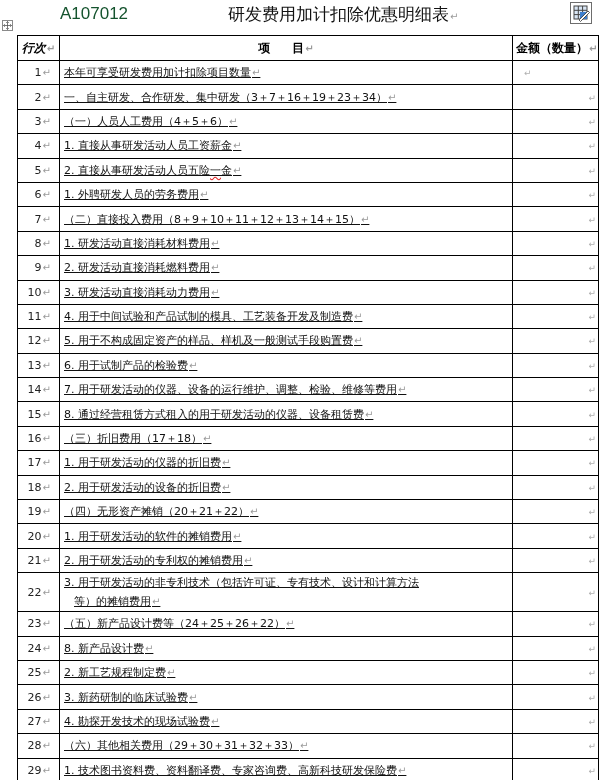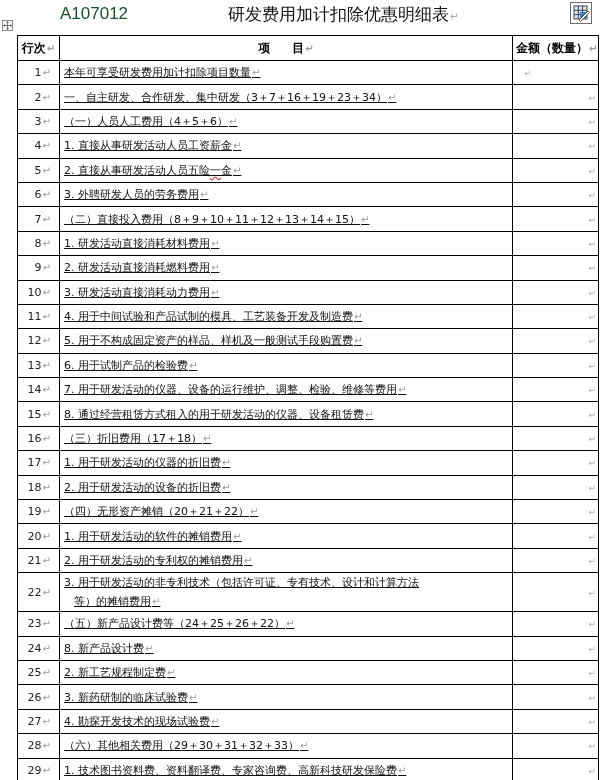--- a/index.html
+++ b/index.html
@@ -32,21 +32,21 @@
   }
   table.main td, table.main th {
     border: 1px solid #000; padding: 0; height: 23.4px;
     font-size: 11px; font-weight: normal; vertical-align: middle;
     overflow: hidden; white-space: nowrap;
   }
   table.main th { height: 24px; font-weight: bold; font-size: 12px; }
   col.c1 { width: 42px; }
   col.c2 { width: 453px; }
   col.c3 { width: 86px; }
-  .hdr-no { text-align: center; }
+  .hdr-no { text-align: center; font-style: italic; }
   .hdr-item { text-align: center; letter-spacing: 0; }
   .hdr-item .gap { display: inline-block; width: 22px; }
   .hdr-amt { text-align: left; padding-left: 3px !important; }
   td.no { text-align: right; padding-right: 8px !important; font-size: 10px; color: #222; }
   td.item { padding-left: 4px !important; color: #111; text-decoration: underline; }
   td.amt { text-align: right; padding-right: 2px !important; }
   td.amt .mark { font-size: 9px; color: #b0b0b0; }
   td.amt.first { text-align: left; padding-left: 10px !important; }
   .l0 { padding-left: 4px !important; }
   .l1 { padding-left: 32px !important; margin-left: 32px; }
@@ -111,21 +111,21 @@
         <td class="item l2"><span>1. 直接从事研发活动人员工资薪金</span><span class="mark">↵</span></td>
         <td class="amt"><span></span><span class="mark">↵</span></td>
       </tr>
       <tr>
         <td class="no"><span>5</span><span class="mark">↵</span></td>
         <td class="item l2"><span>2. 直接从事研发活动人员五险<span class="squiggle">一</span>金</span><span class="mark">↵</span></td>
         <td class="amt"><span></span><span class="mark">↵</span></td>
       </tr>
       <tr>
         <td class="no"><span>6</span><span class="mark">↵</span></td>
-        <td class="item l2"><span>3. 外聘研发人员的劳务费用</span><span class="mark">↵</span></td>
+        <td class="item l2"><span>1. 外聘研发人员的劳务费用</span><span class="mark">↵</span></td>
         <td class="amt"><span></span><span class="mark">↵</span></td>
       </tr>
       <tr>
         <td class="no"><span>7</span><span class="mark">↵</span></td>
         <td class="item l1"><span>（二）直接投入费用（8＋9＋10＋11＋12＋13＋14＋15）</span><span class="mark">↵</span></td>
         <td class="amt"><span></span><span class="mark">↵</span></td>
       </tr>
       <tr>
         <td class="no"><span>8</span><span class="mark">↵</span></td>
         <td class="item l2"><span>1. 研发活动直接消耗材料费用</span><span class="mark">↵</span></td>

